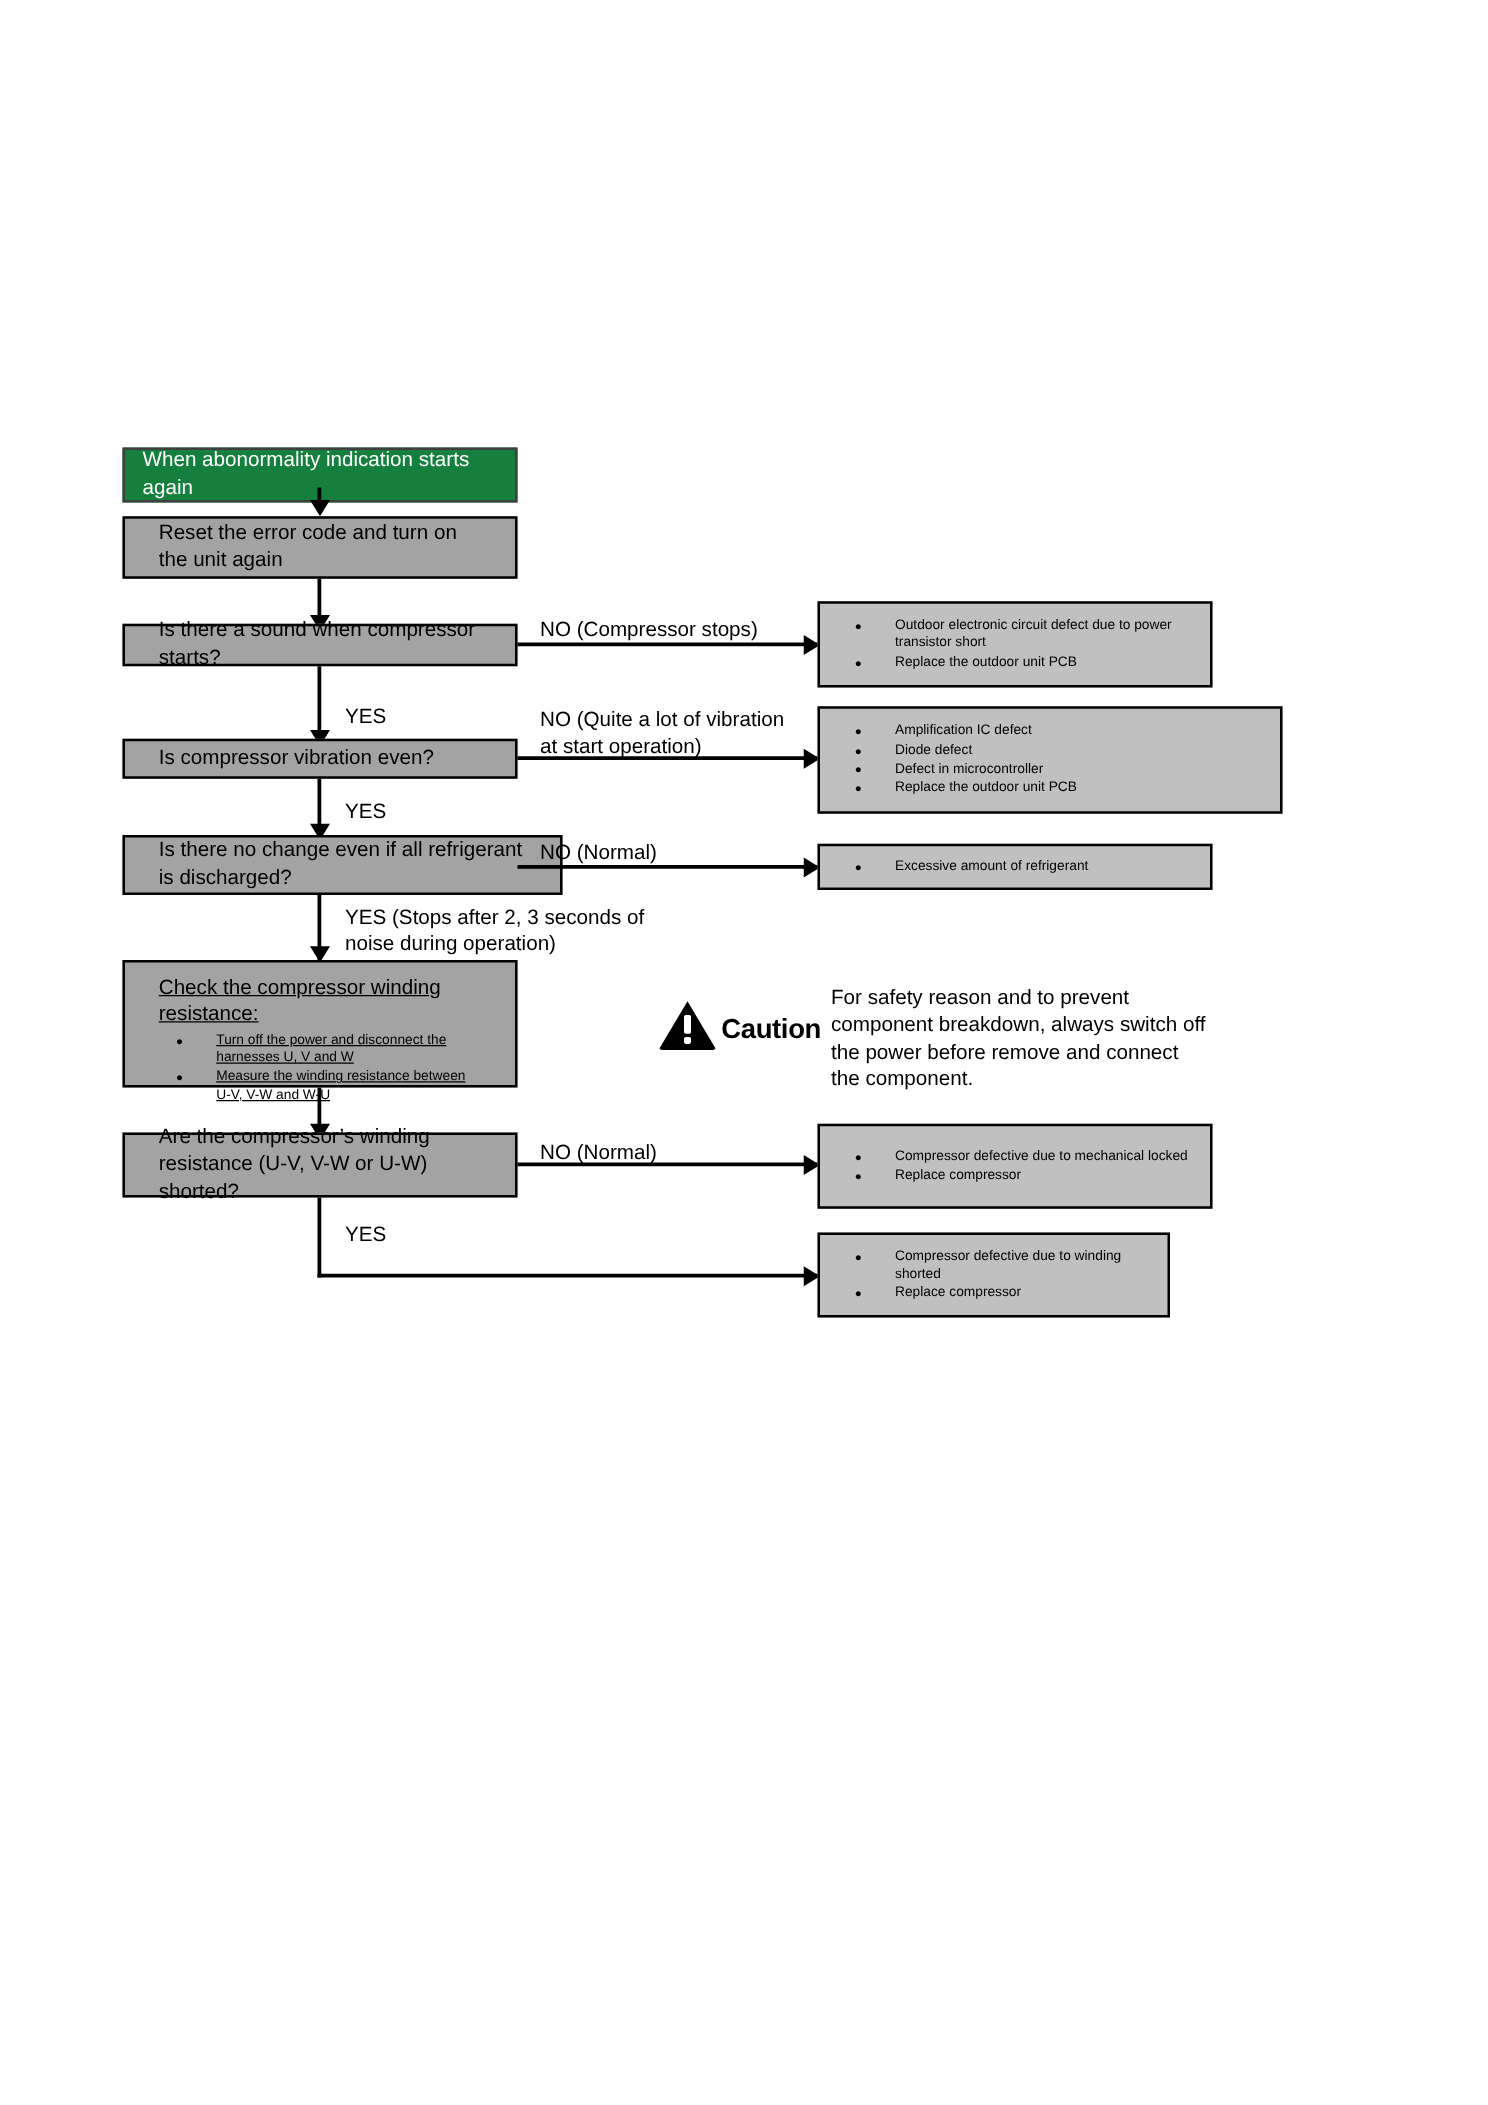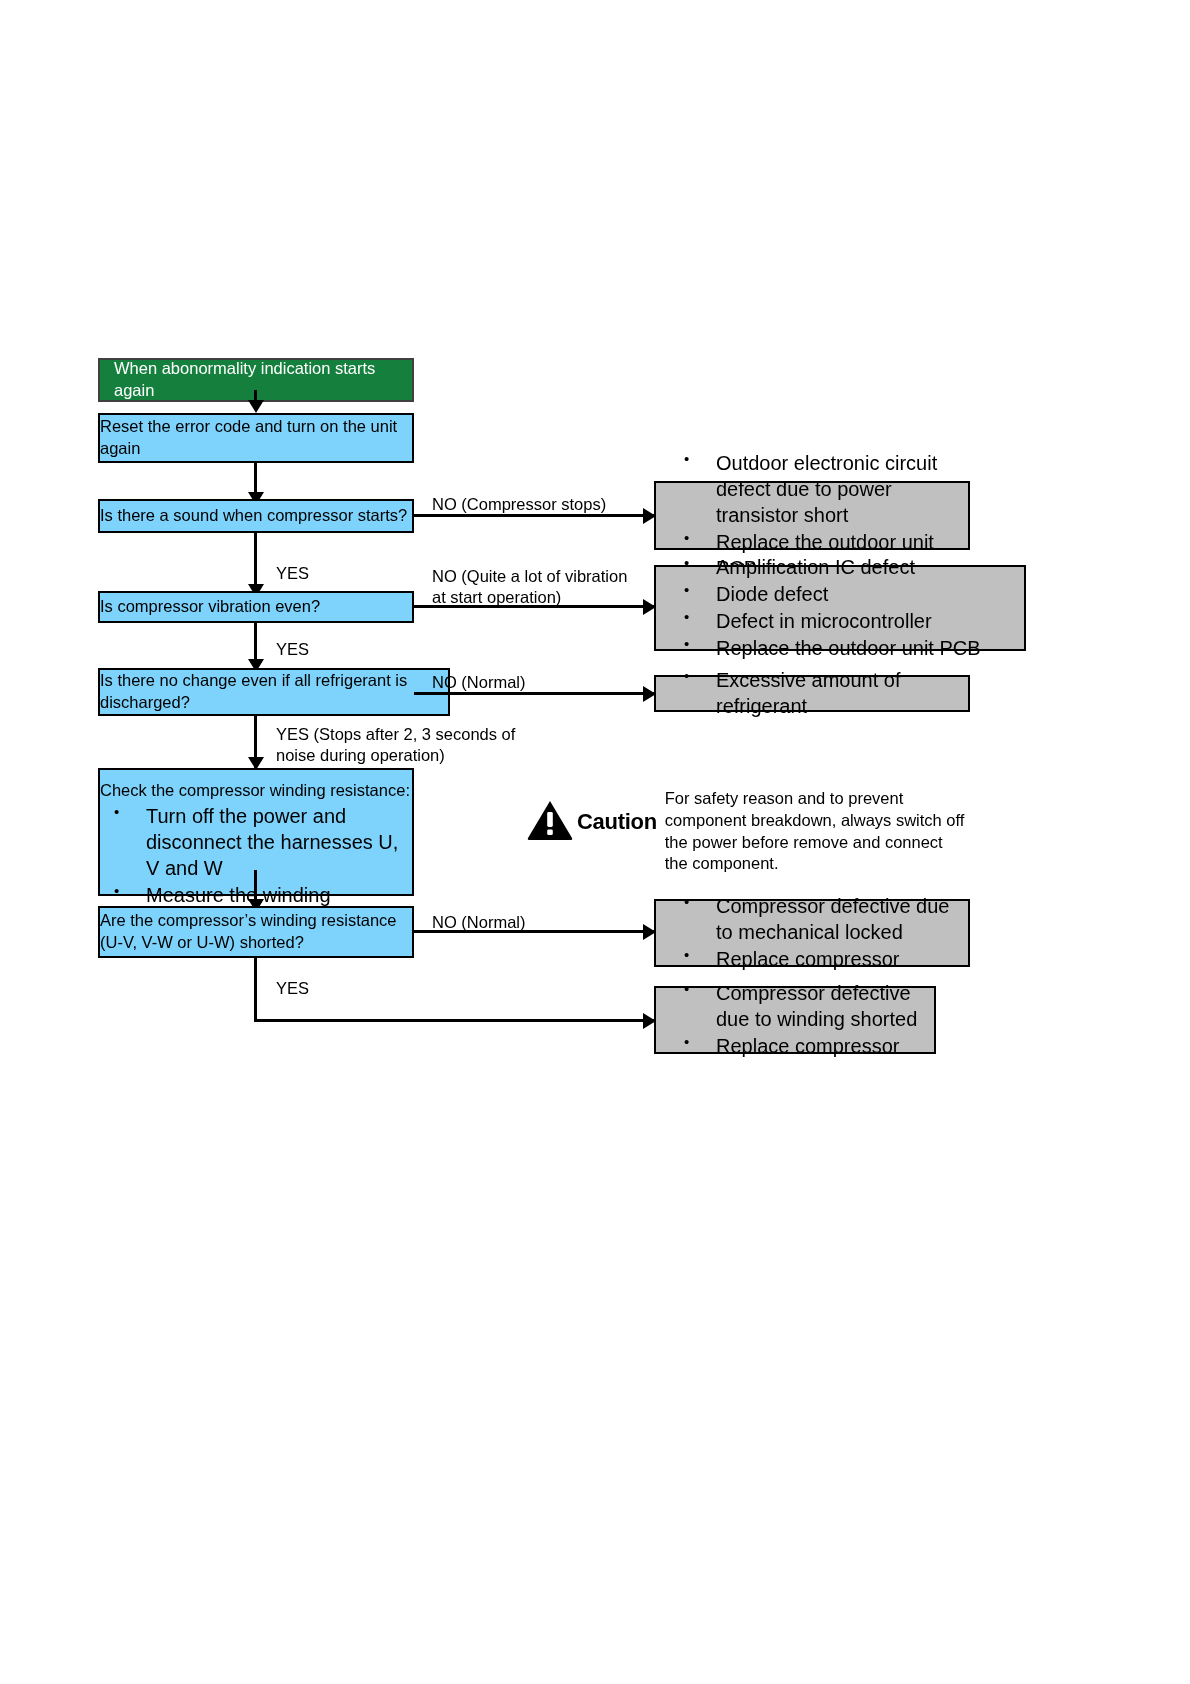--- a/index.html
+++ b/index.html
@@ -20,24 +20,24 @@
     position: absolute;
     left: 0; top: 0;
     width: 1190px;
     height: 1684px;
   }
   
   .node {
     position: absolute;
     box-sizing: border-box;
     border: 2px solid #000000;
-    background: #7dd3fc;
+    background: #a3a3a3;
     font-size: 16.5px;
     line-height: 1.32;
-    padding: 9px 0;
+    padding: 9px 27px;
     display: flex;
     flex-direction: column;
     justify-content: center;
   }
   .node.header {
     background: #15803d;
     color: #ffffff;
     border: 2px solid #404040;
     padding: 20px 14px;
     font-size: 16.5px;
@@ -50,21 +50,21 @@
   
   ul.blist {
     margin: 0;
     padding: 0;
     list-style: none;
   }
   ul.blist > li {
     position: relative;
     padding-left: 46px;
     margin: 0 0 1px 0;
-    font-size: 20px;
+    font-size: 11px;
     line-height: 1.30;
   }
   ul.blist > li::before {
     content: "\2022";
     position: absolute;
     left: 14px;
     top: -1px;
     font-size: 15px;
   }
   .proc-title {
@@ -180,21 +180,21 @@
   </div>
 
   <div class="hline" style="left:414px; top:692px; width:240px; height:3px;"></div>
   <div class="arrow-right" style="left:643px; top:686px;"></div>
   <div class="elabel" style="left:432px; top:672px;">NO (Normal)</div>
 
   <div class="vline" style="left:254px; top:716px; width:3px; height:52px;"></div>
   <div class="arrow-down" style="left:248px; top:757px;"></div>
   <div class="elabel" style="left:276px; top:724px; width:240px;">YES (Stops after 2, 3 seconds of noise during operation)</div>
 
-  <div class="node" style="left:98px; top:768px; width:316px; height:128px; justify-content:flex-start; padding-top:10px;">
+  <div class="node" style="left:98px; top:768px; width:316px; height:102px; justify-content:flex-start; padding-top:10px;text-decoration:underline;">
     <div class="proc-title">Check the compressor winding resistance:</div>
     <ul class="blist">
       <li>Turn off the power and disconnect the harnesses U, V and W</li>
       <li>Measure the winding resistance between U-V, V-W and W-U</li>
     </ul>
   </div>
 
   <div class="vline" style="left:254px; top:870px; width:3px; height:34px;"></div>
   <div class="arrow-down" style="left:248px; top:899px;"></div>
 

